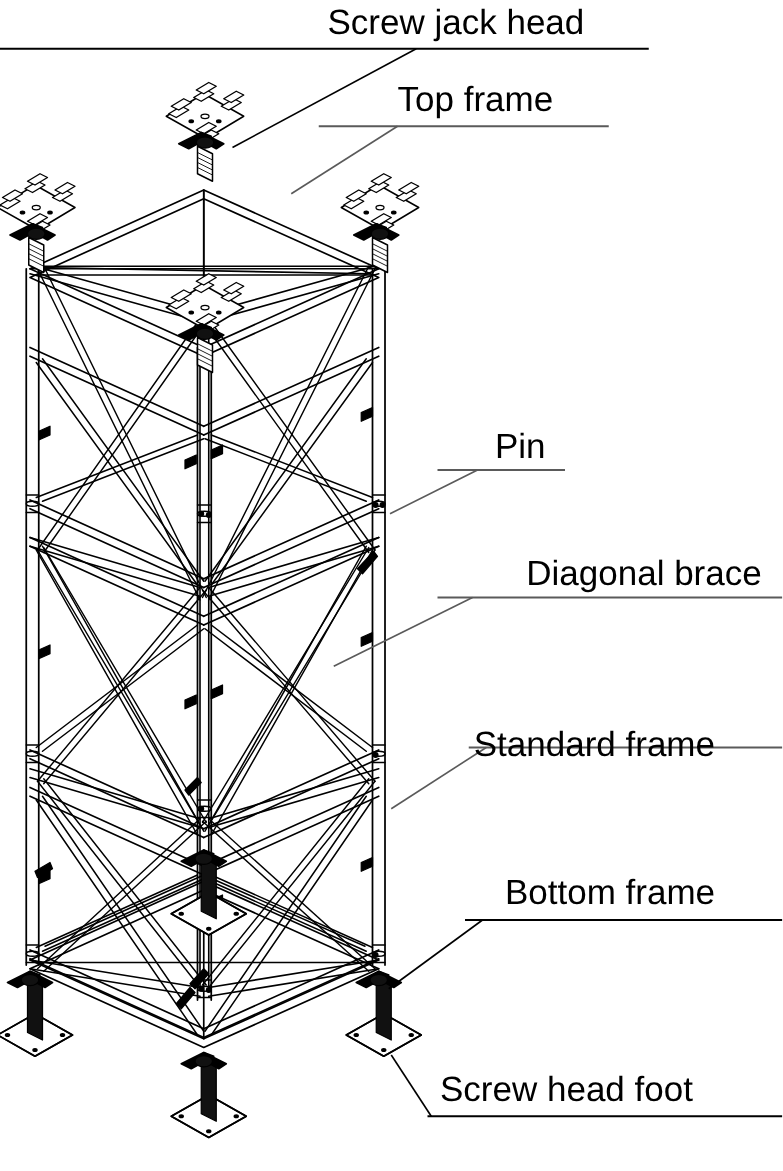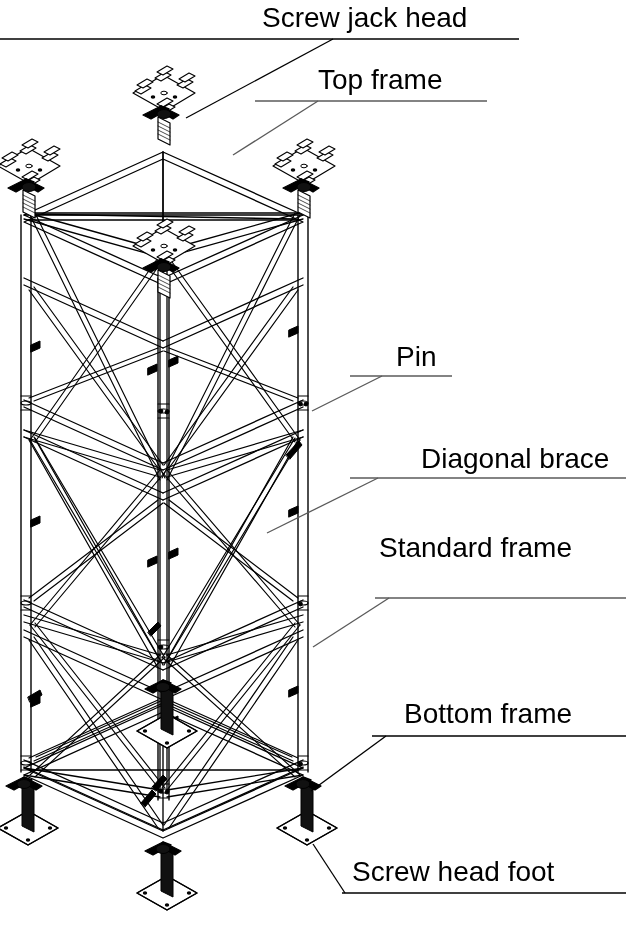--- a/index.html
+++ b/index.html
@@ -334,17 +334,17 @@
         <line x1="342" y1="893" x2="626" y2="893" stroke="#000000" stroke-width="1.6"></line>
         <path d="M 345,893 L 313,844" stroke="#000000" stroke-width="1.3" fill="none"></path>
       </g>
   </svg>
 
   <div id="callout-text-layer">
       <div class="callout-text" style="left: 262px; top: 4px;">Screw jack head</div>
       <div class="callout-text" style="left: 318px; top: 66px;">Top frame</div>
       <div class="callout-text" style="left: 396px; top: 343px;">Pin</div>
       <div class="callout-text" style="left: 397px; top: 445px; margin-left: 24px;">Diagonal brace</div>
-      <div class="callout-text" style="left: 379px; top: 534px;">Standard frame</div>
+      <div class="callout-text" style="left: 379px; top: 582px;">Standard frame</div>
       <div class="callout-text" style="left: 404px; top: 700px;">Bottom frame</div>
       <div class="callout-text" style="left: 352px; top: 858px;">Screw head foot</div>
     </div>
 </div>
 
 </body></html>

